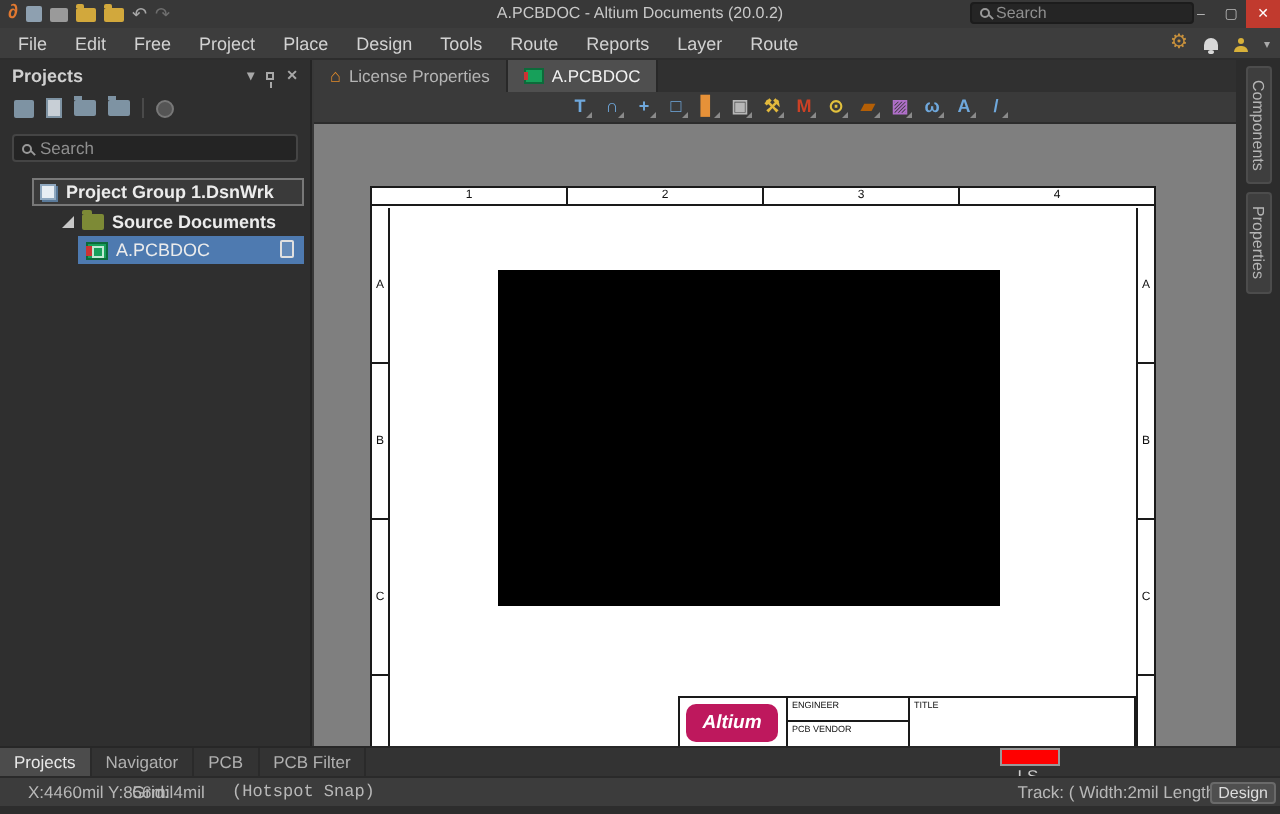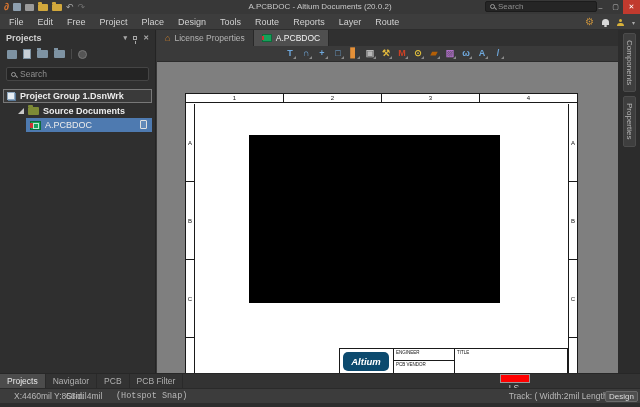--- a/index.html
+++ b/index.html
@@ -49,21 +49,21 @@
   .panel-toolbar { height:18px; display:flex; align-items:center; gap:6px; padding:0 7px; }
   .pt-save { width:10px; height:9px; background:#7e93a3; border-radius:1px; }
   .pt-doc { width:8px; height:10px; background:#c8cfd6; border:1px solid #7e93a3; }
   .pt-fold { width:11px; height:8px; background:#7e93a3; border-radius:1px; position:relative; }
   .pt-fold::before { content:''; position:absolute; top:-2px; left:0; width:4px; height:2px; background:#7e93a3; }
   .sep { width:1px; height:10px; background:#4a4a4a; }
   .pt-target { width:9px; height:9px; border-radius:50%; background:#555; border:1px solid #787878; }
   .panel-search { margin:4px 6px 2px 6px; height:14px; background:#242424; border:1px solid #454545; border-radius:2px; display:flex; align-items:center; gap:4px; padding:0 4px; }
   .panel-search input { flex:1; background:transparent; border:0; outline:none; color:#bbb; font-size:8.5px; font-family:"Liberation Sans",sans-serif; }
 
-  .tree { margin-top:8px; }
+  .tree { margin-top:8px;padding-left:13px; }
   .trow { height:14px; display:flex; align-items:center; position:relative; color:#ececec; font-size:9px; white-space:nowrap; }
   .trow.focusbox { margin:0 3px 1px 3px; border:1px solid #787878; background:#3a3a3a; padding-left:2px; font-weight:bold; }
   .exp { width:0; height:0; border:3px solid transparent; border-right:3px solid #c8c8c8; border-bottom:3px solid #c8c8c8; margin-right:4px; flex:none; }
   .pg-icon { width:8px; height:8px; background:#e8eef4; border:1px solid #8fa8c0; box-shadow:1px 1px 0 #5a7a9a; margin:0 5px 1px 1px; flex:none; }
   .folder { width:11px; height:8px; background:#7d8a36; border-radius:1px; position:relative; margin-right:4px; flex:none; }
   .folder::before { content:''; position:absolute; top:-2px; left:0; width:5px; height:2px; background:#7d8a36; border-radius:1px 1px 0 0; }
   .pcb-icon { width:11px; height:9px; background:#17a05a; border:1px solid #0c6b3a; position:relative; margin-right:4px; flex:none; }
   .pcb-icon::before { content:''; position:absolute; left:-1px; top:1px; width:3px; height:5px; background:#cc3333; }
   .pcb-icon::after { content:''; position:absolute; right:1px; top:1px; width:4px; height:4px; border:1px solid #bfe9d2; }
   .sel-bg { position:absolute; left:26px; right:3px; top:0; bottom:0; background:#4e7ab0; }
@@ -93,21 +93,21 @@
   .sheet { position:absolute; left:28px; top:31px; width:393px; height:380px; background:#fff; border:1px solid #1a1a1a; }
   .ruler-top { position:absolute; left:0; top:0; right:0; height:9px; border-bottom:1px solid #1a1a1a; display:flex; }
   .cseg { flex:1; border-right:1px solid #1a1a1a; display:flex; align-items:center; justify-content:center; font-size:6px; color:#111; }
   .cseg:last-child { border-right:none; }
   .ruler-left { position:absolute; left:0; top:10px; bottom:0; width:9px; border-right:1px solid #1a1a1a; }
   .ruler-right { position:absolute; right:0; top:10px; bottom:0; width:9px; border-left:1px solid #1a1a1a; }
   .rseg { height:78px; border-bottom:1px solid #1a1a1a; display:flex; align-items:center; justify-content:center; font-size:6px; color:#111; }
   .board { position:absolute; left:63px; top:41px; width:251px; height:168px; background:#000; }
   .tblock { position:absolute; left:153px; top:254px; width:229px; height:70px; border:1px solid #1a1a1a; background:#fff; display:flex; }
   .tb-logo { width:54px; border-right:1px solid #1a1a1a; position:relative; }
-  .logo-box { position:absolute; left:3px; top:3px; width:46px; height:19px; background:#0c4a6e; border-radius:5px; color:#fff; font-style:italic; font-weight:bold; font-size:9.5px; display:flex; align-items:center; justify-content:center; }
+  .logo-box { position:absolute; left:3px; top:3px; width:46px; height:19px; background:#be185d; border-radius:5px; color:#fff; font-style:italic; font-weight:bold; font-size:9.5px; display:flex; align-items:center; justify-content:center; }
   .tb-mid { width:61px; border-right:1px solid #1a1a1a; display:flex; flex-direction:column; }
   .tb-cell { height:12px; border-bottom:1px solid #1a1a1a; font-size:4.5px; color:#111; padding:1px 2px; }
   .tb-cell2 { height:14px; border-bottom:1px solid #1a1a1a; font-size:4.5px; color:#111; padding:1px 2px; }
   .tb-right { flex:1; font-size:4.5px; color:#111; padding:1px 2px; }
 
   
   #bottom-bar { position:absolute; left:0; top:373px; width:640px; height:15px; background:#333; border-top:1px solid #272727; display:flex; align-items:stretch; }
   .ptab { padding:0 7px; display:flex; align-items:center; font-size:8.5px; color:#b0b0b0; border-right:1px solid #2a2a2a; }
   .ptab.active { background:#4c4c4c; color:#e8e8e8; }
   .layer-area { position:absolute; left:393px; top:0; right:0; height:32px; display:flex; align-items:center; overflow:hidden;flex-direction:column; }

